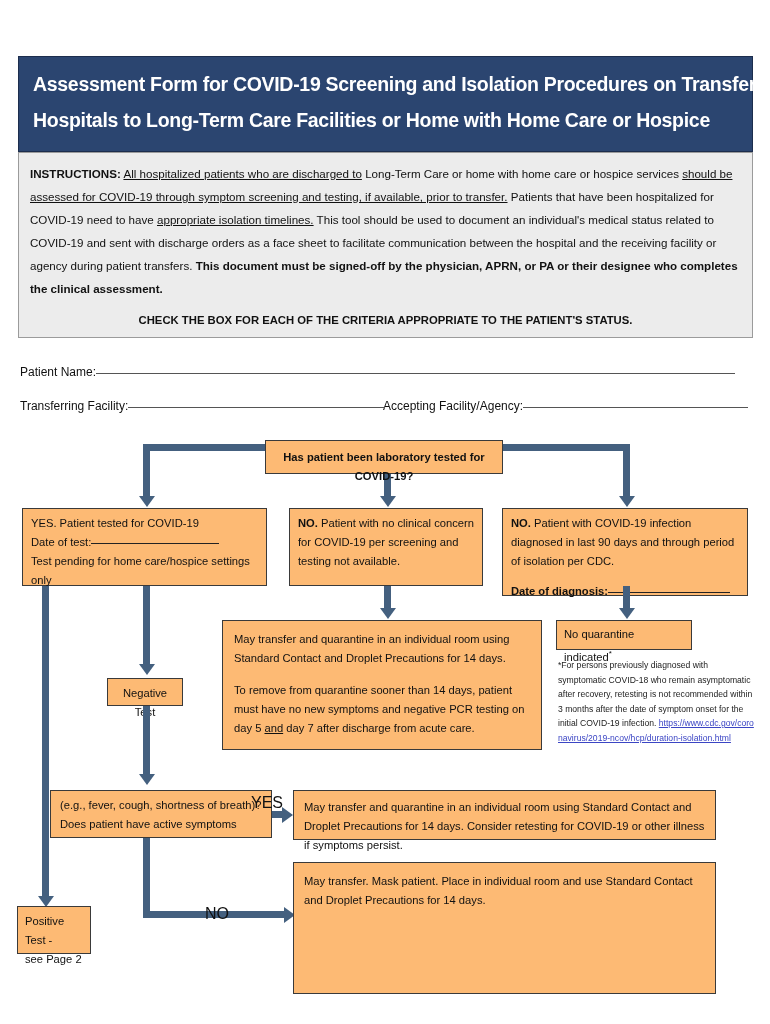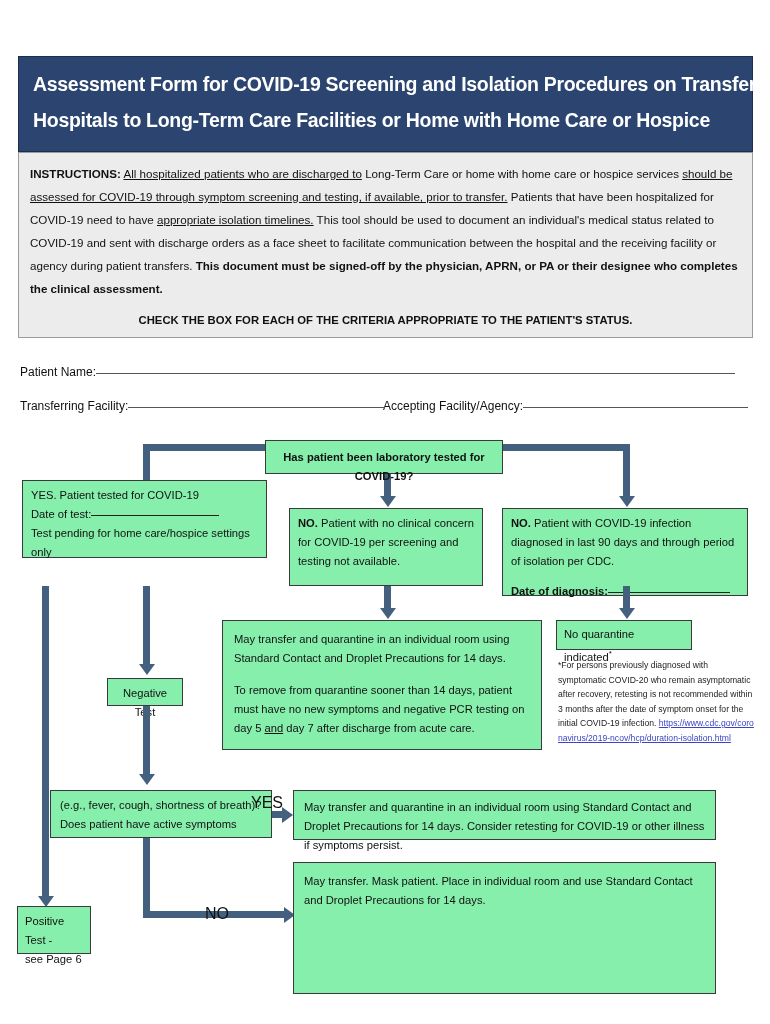--- a/index.html
+++ b/index.html
@@ -69,21 +69,21 @@
   .field .lbl { font-weight: 400; margin-top: 16px; }
   .rule {
     display: inline-block;
     border-bottom: 1.2px solid #555555;
     vertical-align: 2px;
   }
 
   
   .fbox {
     position: absolute;
-    background: #86efac;
+    background: #fdba74;
     border: 1.4px solid #3a3a3a;
     font-size: 11.2px;
     line-height: 19px;
     color: #111111;
     padding: 5px 8px;
   }
   .fbox.center { text-align: center; }
   .fbox b { font-weight: 700; }
   .fbox p { margin: 0; }
   .fbox p + p { margin-top: 13px; }
@@ -173,21 +173,21 @@
 
   <div class="conn hline" style="left:501px; top:444px; width:129px;"></div>
   <div class="conn vline" style="left:623px; top:444px; height:56px;"></div>
   <div class="arrow-down" style="left:619px; top:496px;"></div>
 
   <div class="conn vline" style="left:384px; top:474px; height:26px;"></div>
   <div class="arrow-down" style="left:380px; top:496px;"></div>
 
   <div class="fbox center" style="left:265px; top:440px; width:238px; height:34px; padding-top:7px; font-weight:700;">Has patient been laboratory tested for COVID-19?</div>
 
-  <div class="fbox" style="left:22px; top:480px; width:245px; height:78px;">
+  <div class="fbox" style="left:22px; top:508px; width:245px; height:78px;">
     <div>YES. Patient tested for COVID-19</div>
     <div><span>Date of test:</span><span class="blank" style="width:128px;"></span></div>
     <div>Test pending for home care/hospice settings only</div>
   </div>
 
   <div class="fbox" style="left:289px; top:508px; width:194px; height:78px;">
     <b>NO.</b>
     <span>Patient with no clinical concern for COVID-19 per screening and testing not available.</span>
   </div>
 
@@ -212,21 +212,21 @@
   <div class="fbox" style="left:222px; top:620px; width:320px; height:130px; padding:9px 11px;">
     <p>May transfer and quarantine in an individual room using Standard Contact and Droplet Precautions for 14 days.</p>
     <p><span>To remove from quarantine sooner than 14 days, patient must have no new symptoms and negative PCR testing on day 5</span> <u>and</u> <span>day 7 after discharge from acute care.</span></p>
   </div>
 
   <div class="fbox" style="left:556px; top:620px; width:136px; height:30px; padding:4px 7px;">
     <span>No quarantine indicated</span><span class="sup">*</span>
   </div>
 
   <div class="footnote" style="left:558px; top:658px; width:196px;">
-    <span>*For persons previously diagnosed with symptomatic COVID-20 who remain asymptomatic after recovery, retesting is not recommended within 3 months after the date of symptom onset for the initial COVID-19 infection.</span>
+    <span>*For persons previously diagnosed with symptomatic COVID-18 who remain asymptomatic after recovery, retesting is not recommended within 3 months after the date of symptom onset for the initial COVID-19 infection.</span>
     <span class="link">https://www.cdc.gov/coronavirus/2019-ncov/hcp/duration-isolation.html</span>
   </div>
 
   <div class="fbox center" style="left:107px; top:678px; width:76px; height:28px; padding-top:5px;">Negative Test</div>
 
   <div class="conn vline" style="left:143px; top:706px; height:72px;"></div>
   <div class="arrow-down" style="left:139px; top:774px;"></div>
 
   <div class="fbox" style="left:50px; top:790px; width:222px; height:48px; padding:5px 9px;">
     <div>(e.g., fever, cough, shortness of breath)?</div>
@@ -243,16 +243,16 @@
   <div class="conn-label" style="left:205px; top:905px;">NO</div>
 
   <div class="fbox" style="left:293px; top:790px; width:423px; height:50px; padding:7px 10px;">May transfer and quarantine in an individual room using Standard Contact and Droplet Precautions for 14 days. Consider retesting for COVID-19 or other illness if symptoms persist.</div>
 
   <div class="fbox" style="left:293px; top:862px; width:423px; height:132px; padding:9px 10px;">
     <p>May transfer. Mask patient. Place in individual room and use Standard Contact and Droplet Precautions for 14 days.</p>
   </div>
 
   <div class="fbox" style="left:17px; top:906px; width:74px; height:48px; padding:5px 7px;">
     <div>Positive Test -</div>
-    <div>see Page 6</div>
+    <div>see Page 2</div>
   </div>
 
 </div>
 
 </body></html>

